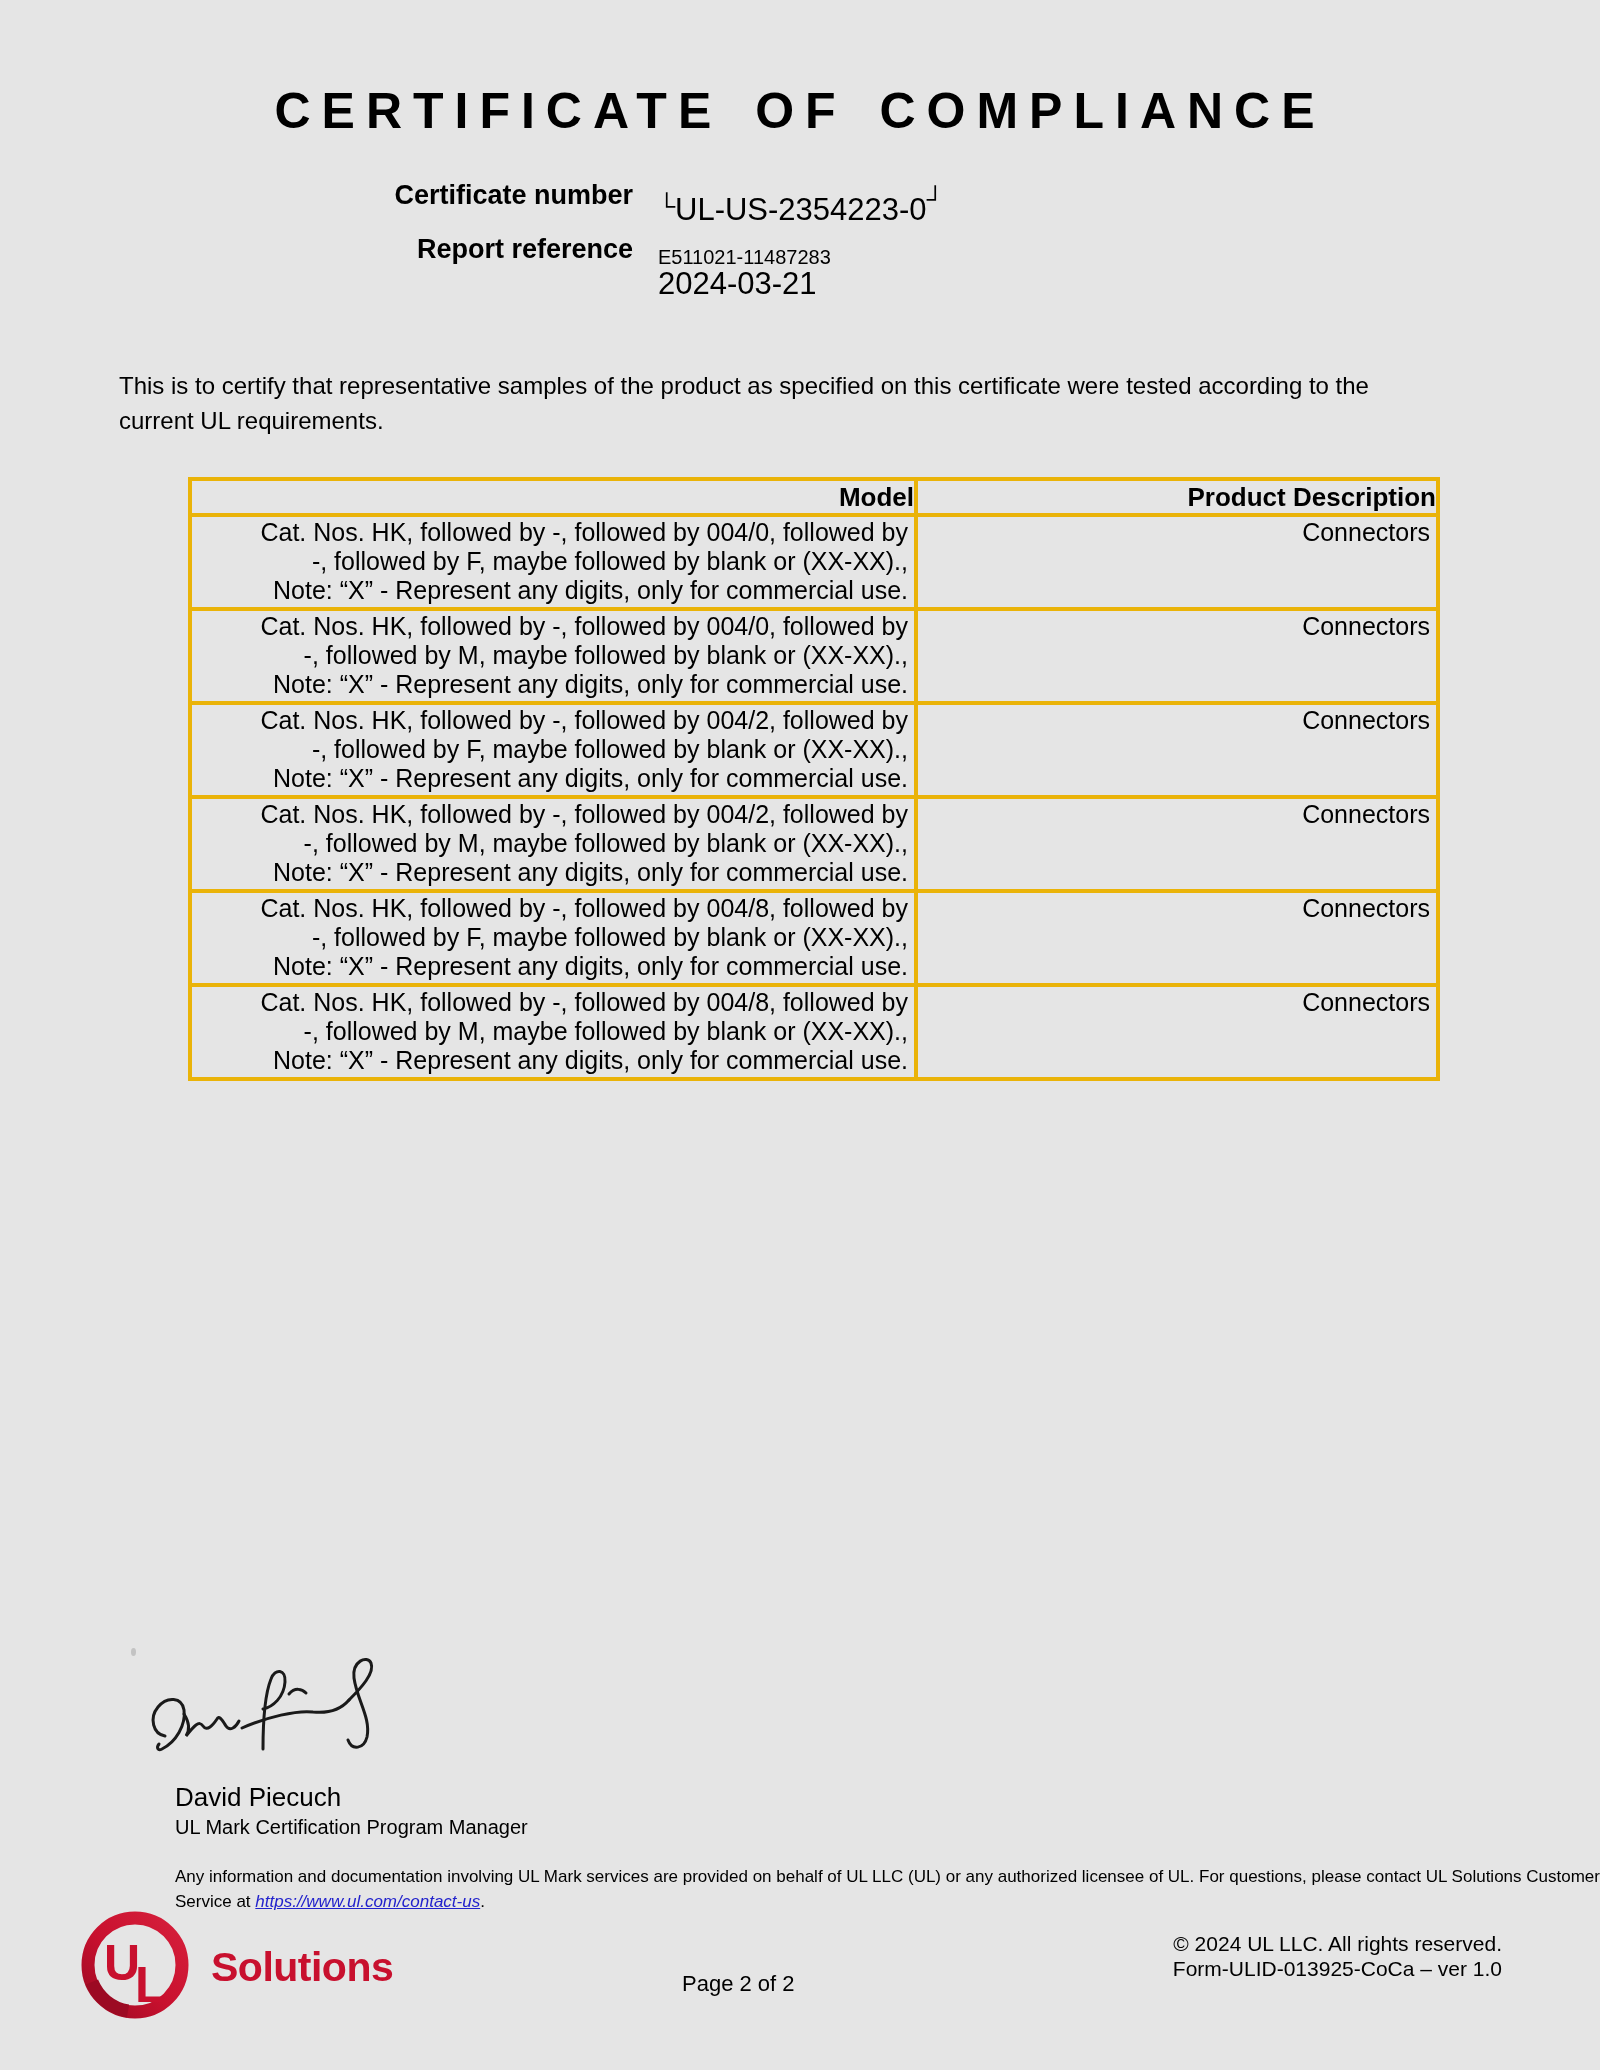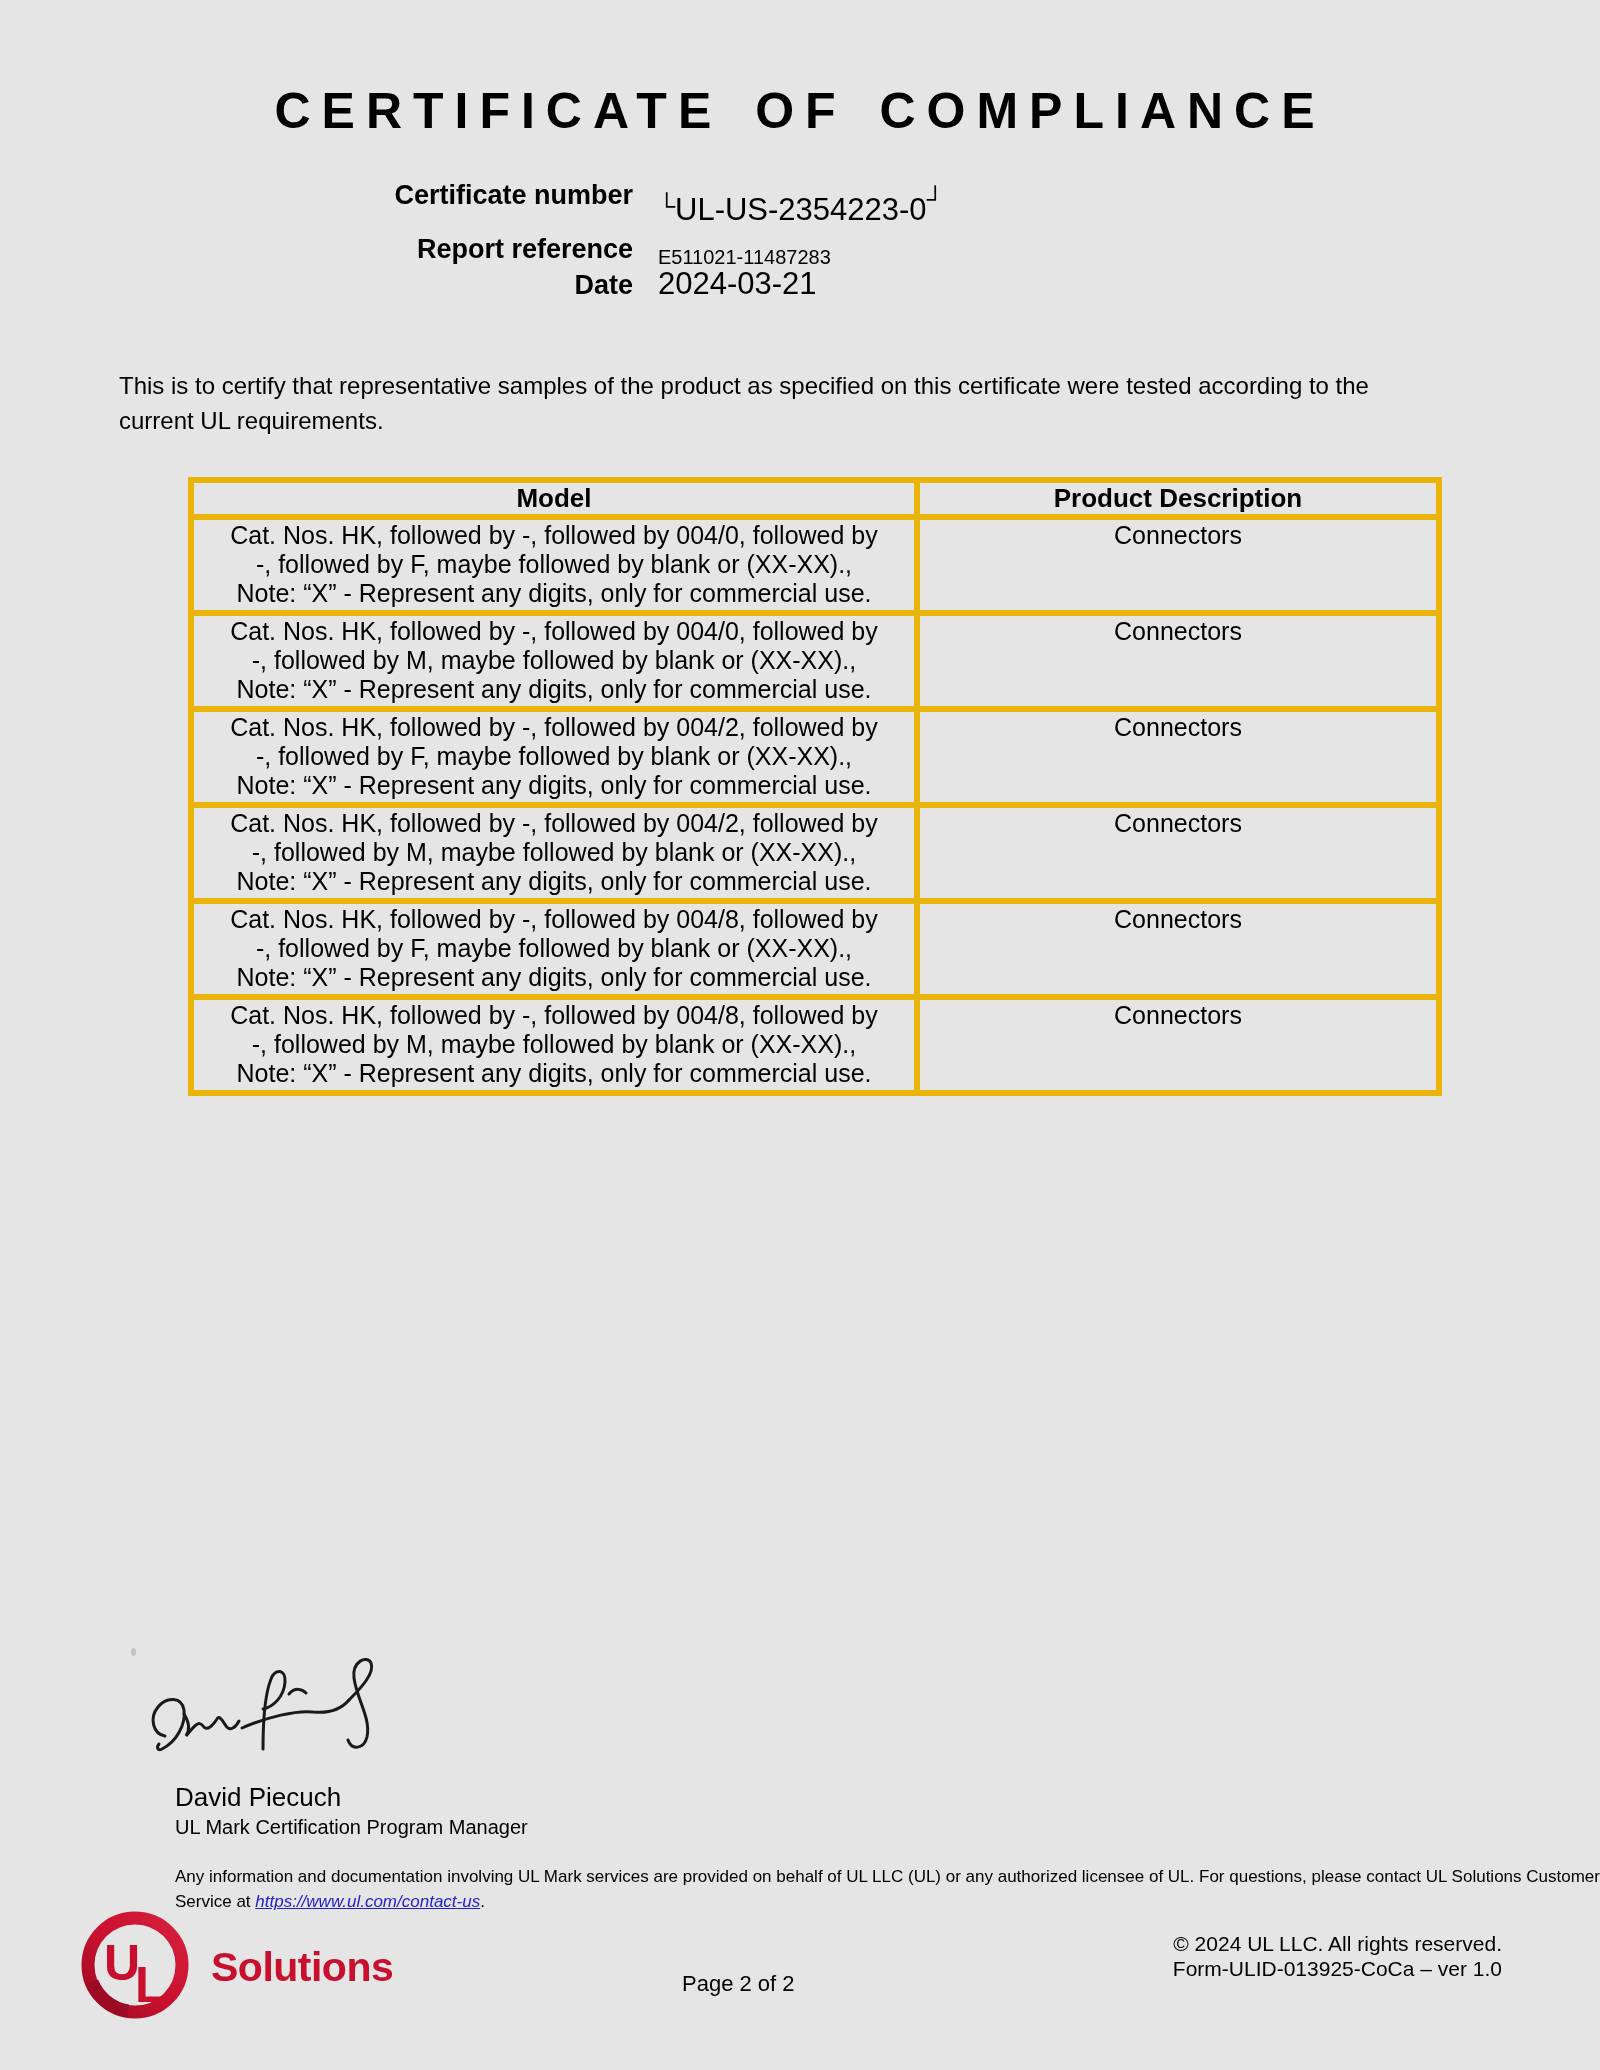--- a/index.html
+++ b/index.html
@@ -51,22 +51,22 @@
 
   
   table.cert-table {
     position: absolute;
     left: 188px; top: 477px;
     width: 1248px;
     border-collapse: collapse;
     table-layout: fixed;
   }
   .cert-table th, .cert-table td {
-    border: 6px solid #eab308;
-    text-align: center;
+    border: 4px solid #eab308;
+    text-align: right;
     vertical-align: top;
   }
   .cert-table th {
     font-size: 26px;
     font-weight: bold;
     height: 36px;
     border-bottom: 3px solid #333333;
     vertical-align: middle;
   }
   .cert-table td {
@@ -116,21 +116,20 @@
 <div id="page">
 
   <div class="abs doc-title">CERTIFICATE OF COMPLIANCE</div>
 
   <div class="abs info-label" style="top:180px;">Certificate number</div>
   <div class="abs info-value v-cert"><span class="bracket-l">└</span><span>UL-US-2354223-0</span><span class="bracket-r">┘</span></div>
 
   <div class="abs info-label" style="top:234px;">Report reference</div>
   <div class="abs info-value v-report">E511021-11487283</div>
 
-  <div class="abs info-label" style="top:270px;">Date</div>
   <div class="abs info-value v-date">2024-03-21</div>
 
   <div class="abs statement">This is to certify that representative samples of the product as specified on this certificate were tested according to the
 current UL requirements.</div>
 
   <table class="cert-table">
     <colgroup>
         <col class="c-model">
         <col class="c-desc">
       </colgroup>

